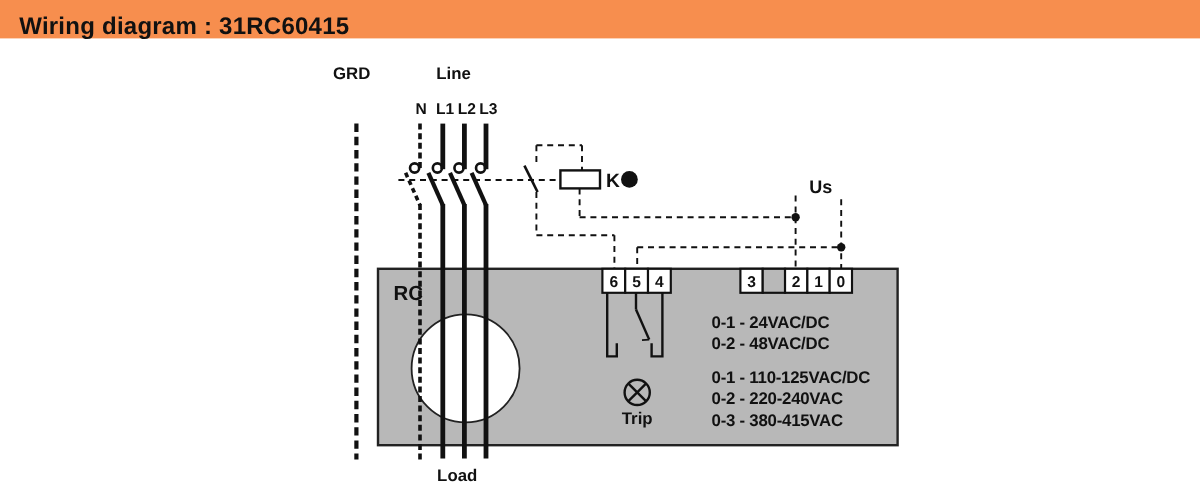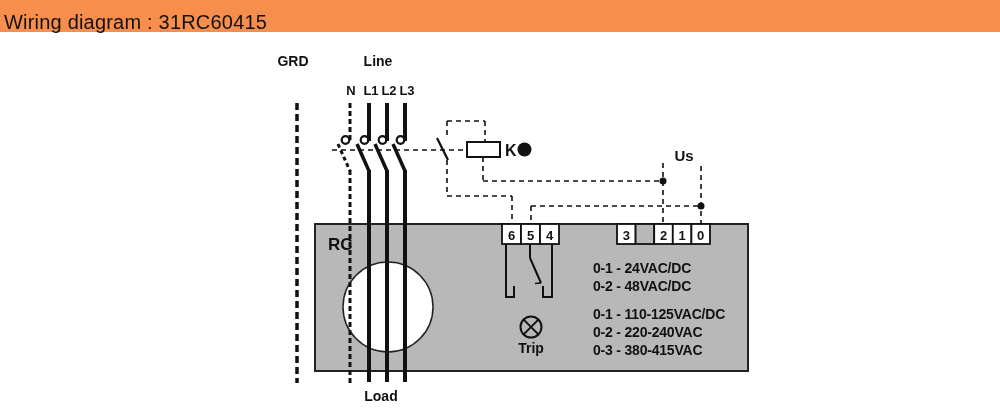--- a/index.html
+++ b/index.html
@@ -1,20 +1,20 @@
 <!DOCTYPE html>
 <html><head>
 <meta charset="utf-8">
 <style>
   html,body{margin:0;padding:0;background:#fff;}
   .stage{position:relative;width:1000px;height:420px;background:#ffffff;overflow:hidden;
          font-family:"Liberation Sans", sans-serif;}
   .header{position:absolute;left:0;top:0;width:1000px;height:32px;background:#F78E4E;
           display:flex;align-items:center;}
-  .header .title{font-size:20px;font-weight:normal;color:#111;padding-left:4px;letter-spacing:0.2px;margin-top:12px;}
+  .header .title{font-size:20px;font-weight:bold;color:#111;padding-left:16px;letter-spacing:0.2px;margin-top:12px;}
   svg{position:absolute;left:0;top:0;}
   svg text{font-family:"Liberation Sans", sans-serif;font-weight:bold;fill:#111;}
   .lbl{font-size:14px;}
   .lbl-sm{font-size:13px;}
   .lbl-rc{font-size:17px;}
   .lbl-k{font-size:16px;}
   .lbl-volt{font-size:14px;letter-spacing:-0.2px;}
   .term-num{font-size:13px;}
 </style>
 </head>

